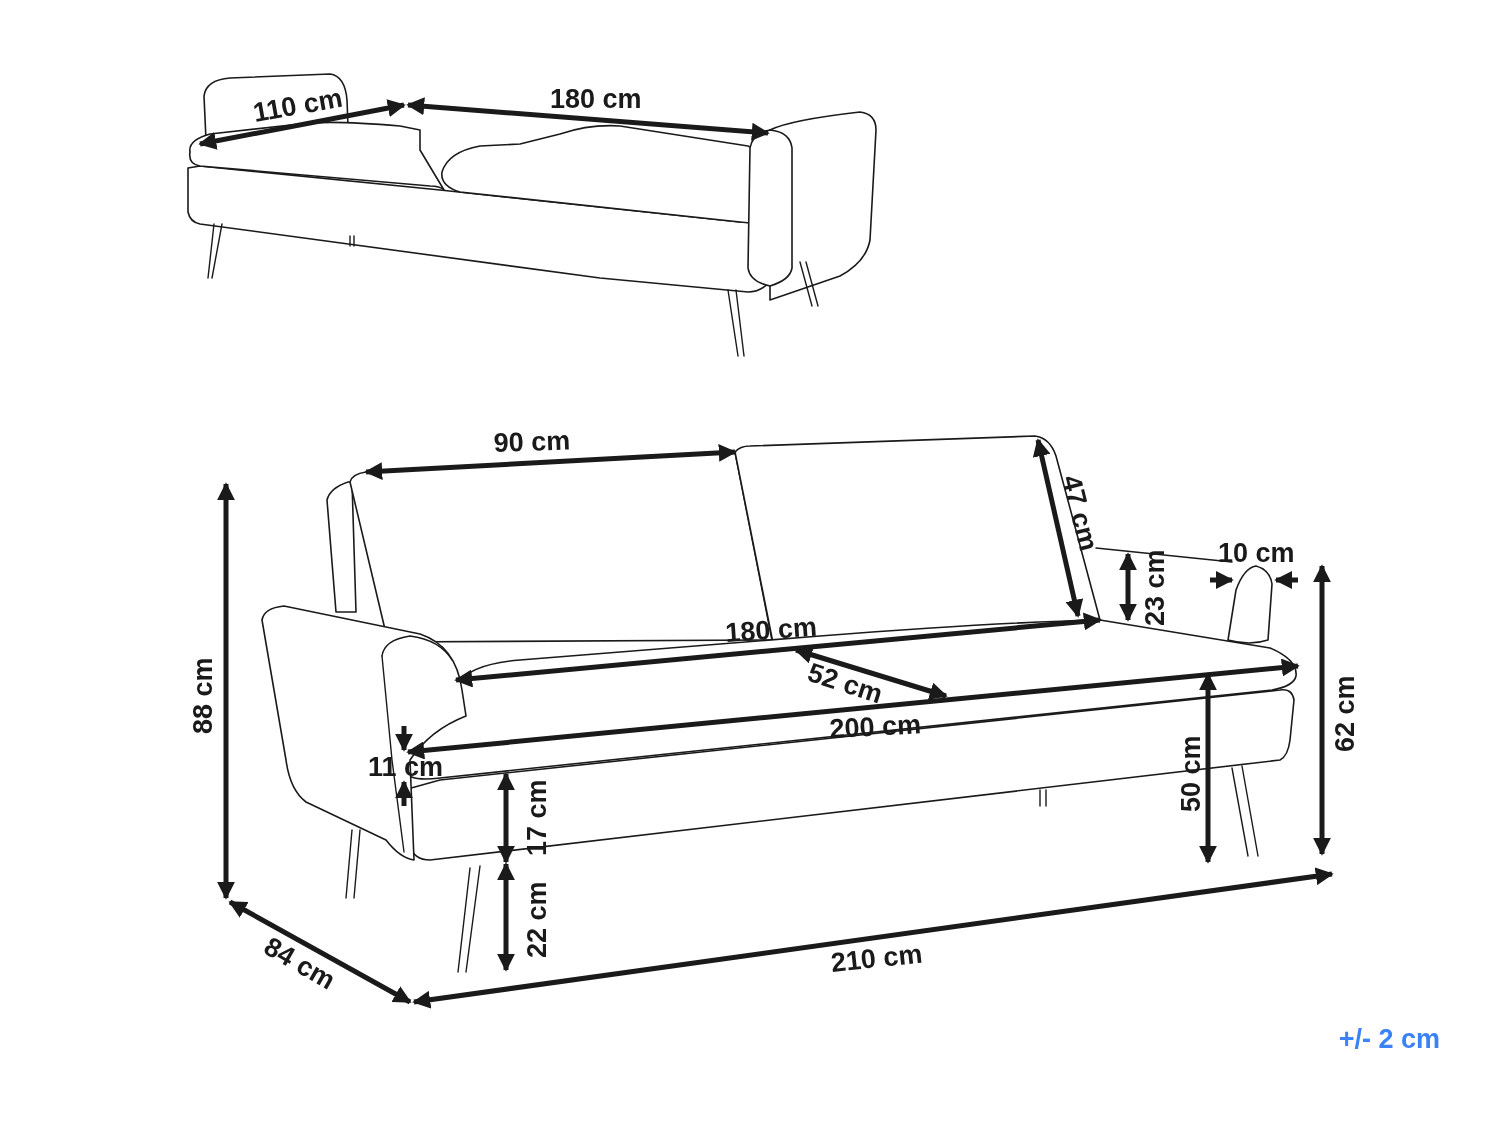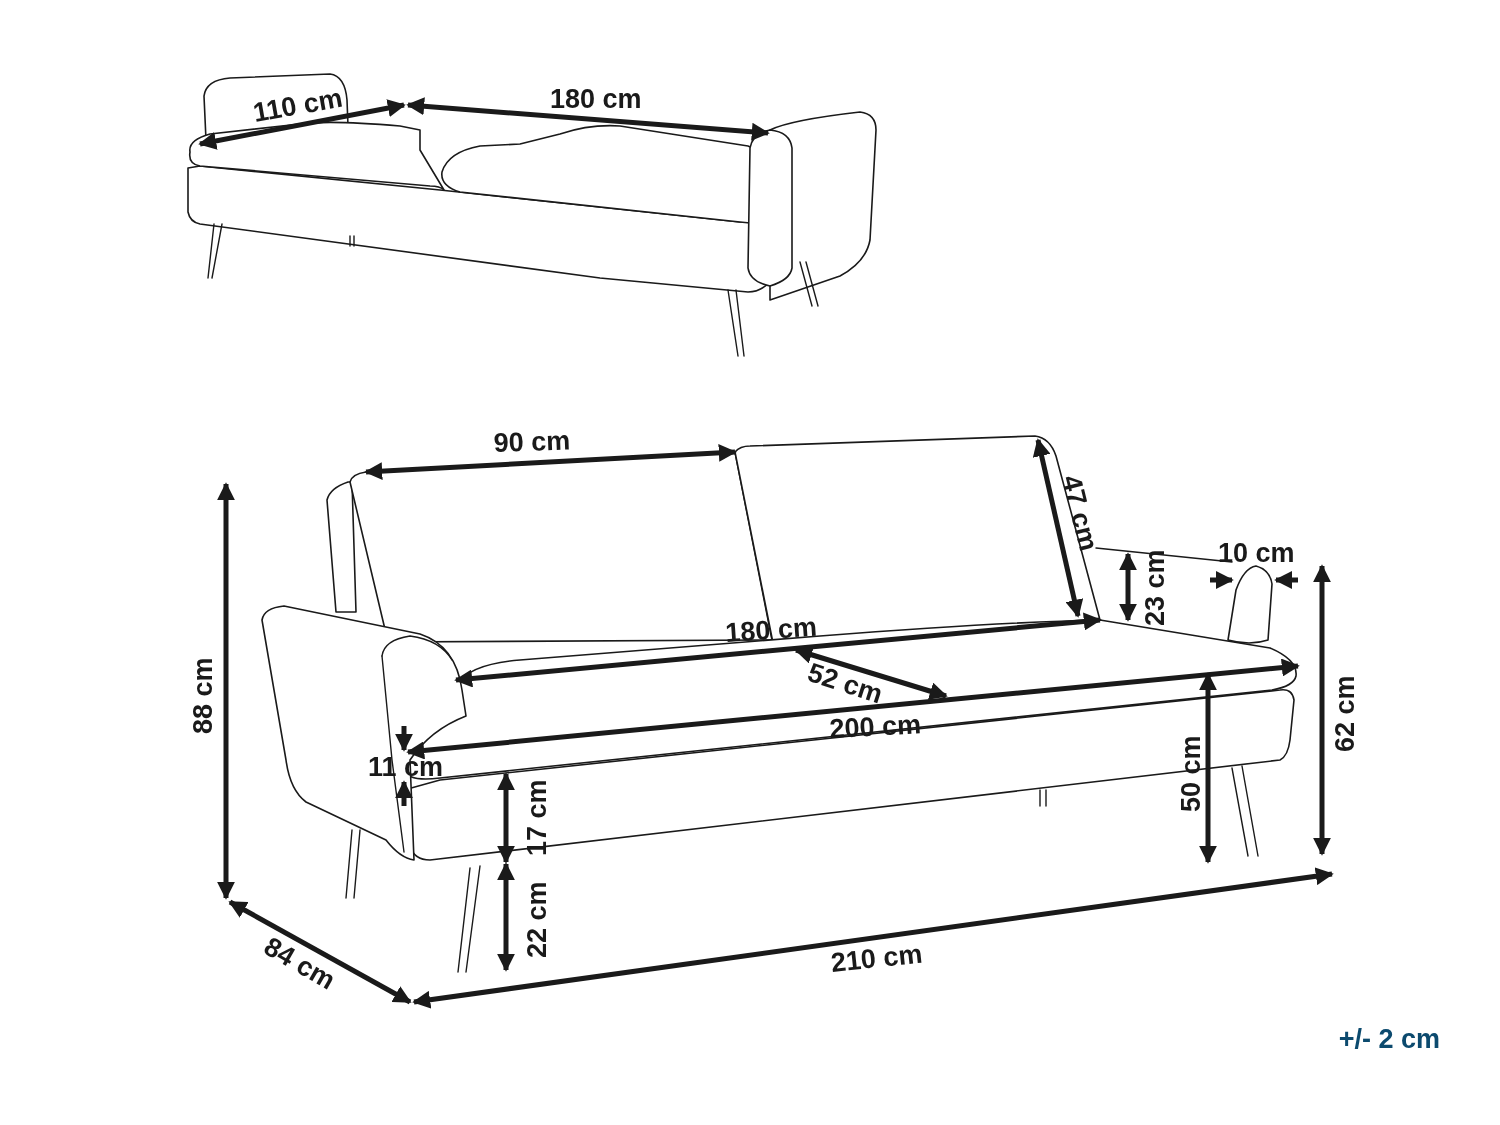--- a/index.html
+++ b/index.html
@@ -2,21 +2,21 @@
 <html><head>
 <meta charset="utf-8">
 <style>
   html, body { margin: 0; padding: 0; background: #ffffff; }
   body { width: 1500px; height: 1125px; position: relative; overflow: hidden; }
   svg.drawing { position: absolute; left: 0; top: 0; width: 1500px; height: 1125px; }
   .outline { fill: #ffffff; stroke: #1a1a1a; stroke-width: 1.6; stroke-linejoin: round; stroke-linecap: round; }
   .thin { fill: none; stroke: #1a1a1a; stroke-width: 1.4; stroke-linecap: round; }
   .dim { fill: none; stroke: #1a1a1a; stroke-width: 5; stroke-linecap: butt; }
   .lbl { font-family: "Liberation Sans", sans-serif; font-weight: 700; font-size: 27px; fill: #1a1a1a; }
-  .note { position: absolute; right: 60px; top: 1024px; font-family: "Liberation Sans", sans-serif; font-weight: 700; font-size: 27px; color: #0c4a6e; }
+  .note { position: absolute; right: 60px; top: 1024px; font-family: "Liberation Sans", sans-serif; font-weight: 700; font-size: 27px; color: #3b82f6; }
 </style>
 </head>
 <body>
 
 <svg class="drawing" viewBox="0 0 1500 1125" xmlns="http://www.w3.org/2000/svg">
   <defs>
     <marker id="ah" viewBox="0 0 10 10" refX="9" refY="5" markerWidth="3.6" markerHeight="3.6" orient="auto-start-reverse">
       <path d="M0,0 L10,5 L0,10 z" fill="#1a1a1a"></path>
     </marker>
   </defs>

